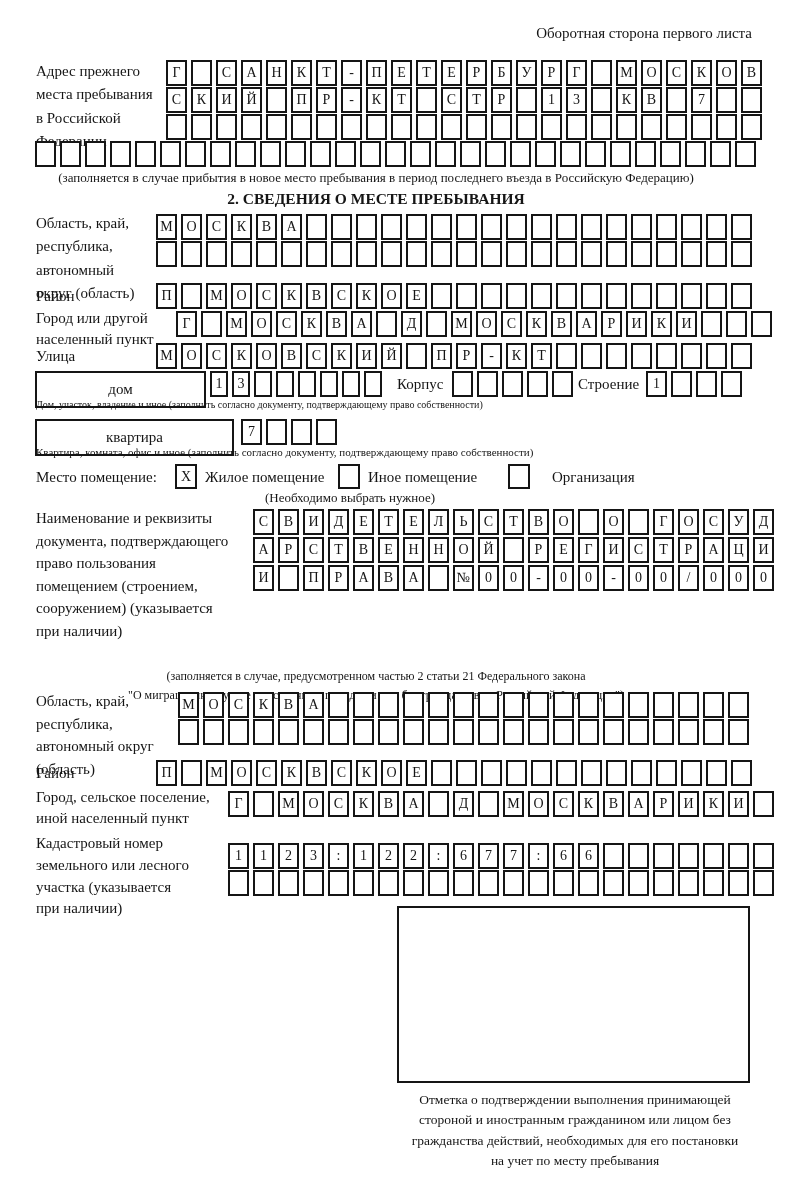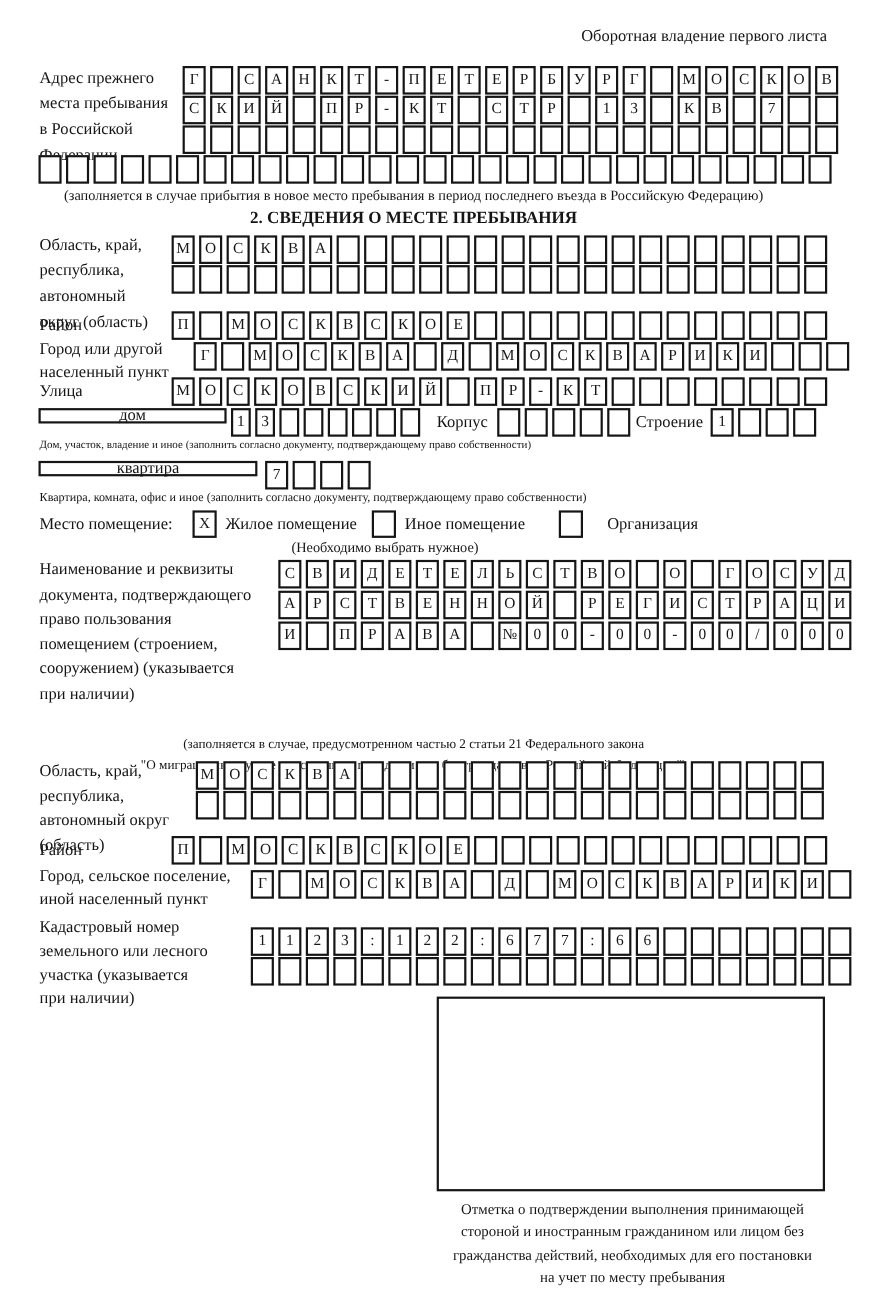--- a/index.html
+++ b/index.html
@@ -13,35 +13,35 @@
   .title{font-weight:bold;font-size:15.5px;}
   .center{text-align:center;width:752px;left:0;}
   .cellrow{display:flex;}
   .cell{
     box-sizing:border-box;width:21px;height:26px;border:2px solid #151515;margin-right:4px;
     display:inline-flex;align-items:center;justify-content:center;
     font-size:14px;flex:none;background:#fff;
   }
   .cells-sm .cell{width:18px;}
   .bigbox{
-    box-sizing:border-box;border:2px solid #151515;height:14px;
+    box-sizing:border-box;border:2px solid #151515;height:37px;
     display:flex;align-items:center;justify-content:center;font-size:15px;background:#fff;
   }
   .chk{
     box-sizing:border-box;width:22px;height:25px;border:2px solid #151515;
     display:inline-flex;align-items:center;justify-content:center;font-size:14px;background:#fff;
   }
   .stamp{box-sizing:border-box;border:2px solid #151515;background:#fff;}
 </style>
 </head>
 <body>
 
 <div class="page">
 
-  <div class="abs lbl" style="top:22px;right:48px;">Оборотная владение первого листа</div>
+  <div class="abs lbl" style="top:22px;right:48px;">Оборотная сторона первого листа</div>
 
   <div class="abs lbl" style="top:60px;left:36px;width:135px;">Адрес прежнего<br>места пребывания<br>в Российской<br>Федерации</div>
   <div class="abs cellrow" style="top:60px;left:166px;">
       <span class="cell">Г</span>
       <span class="cell"></span>
       <span class="cell">С</span>
       <span class="cell">А</span>
       <span class="cell">Н</span>
       <span class="cell">К</span>
       <span class="cell">Т</span>

